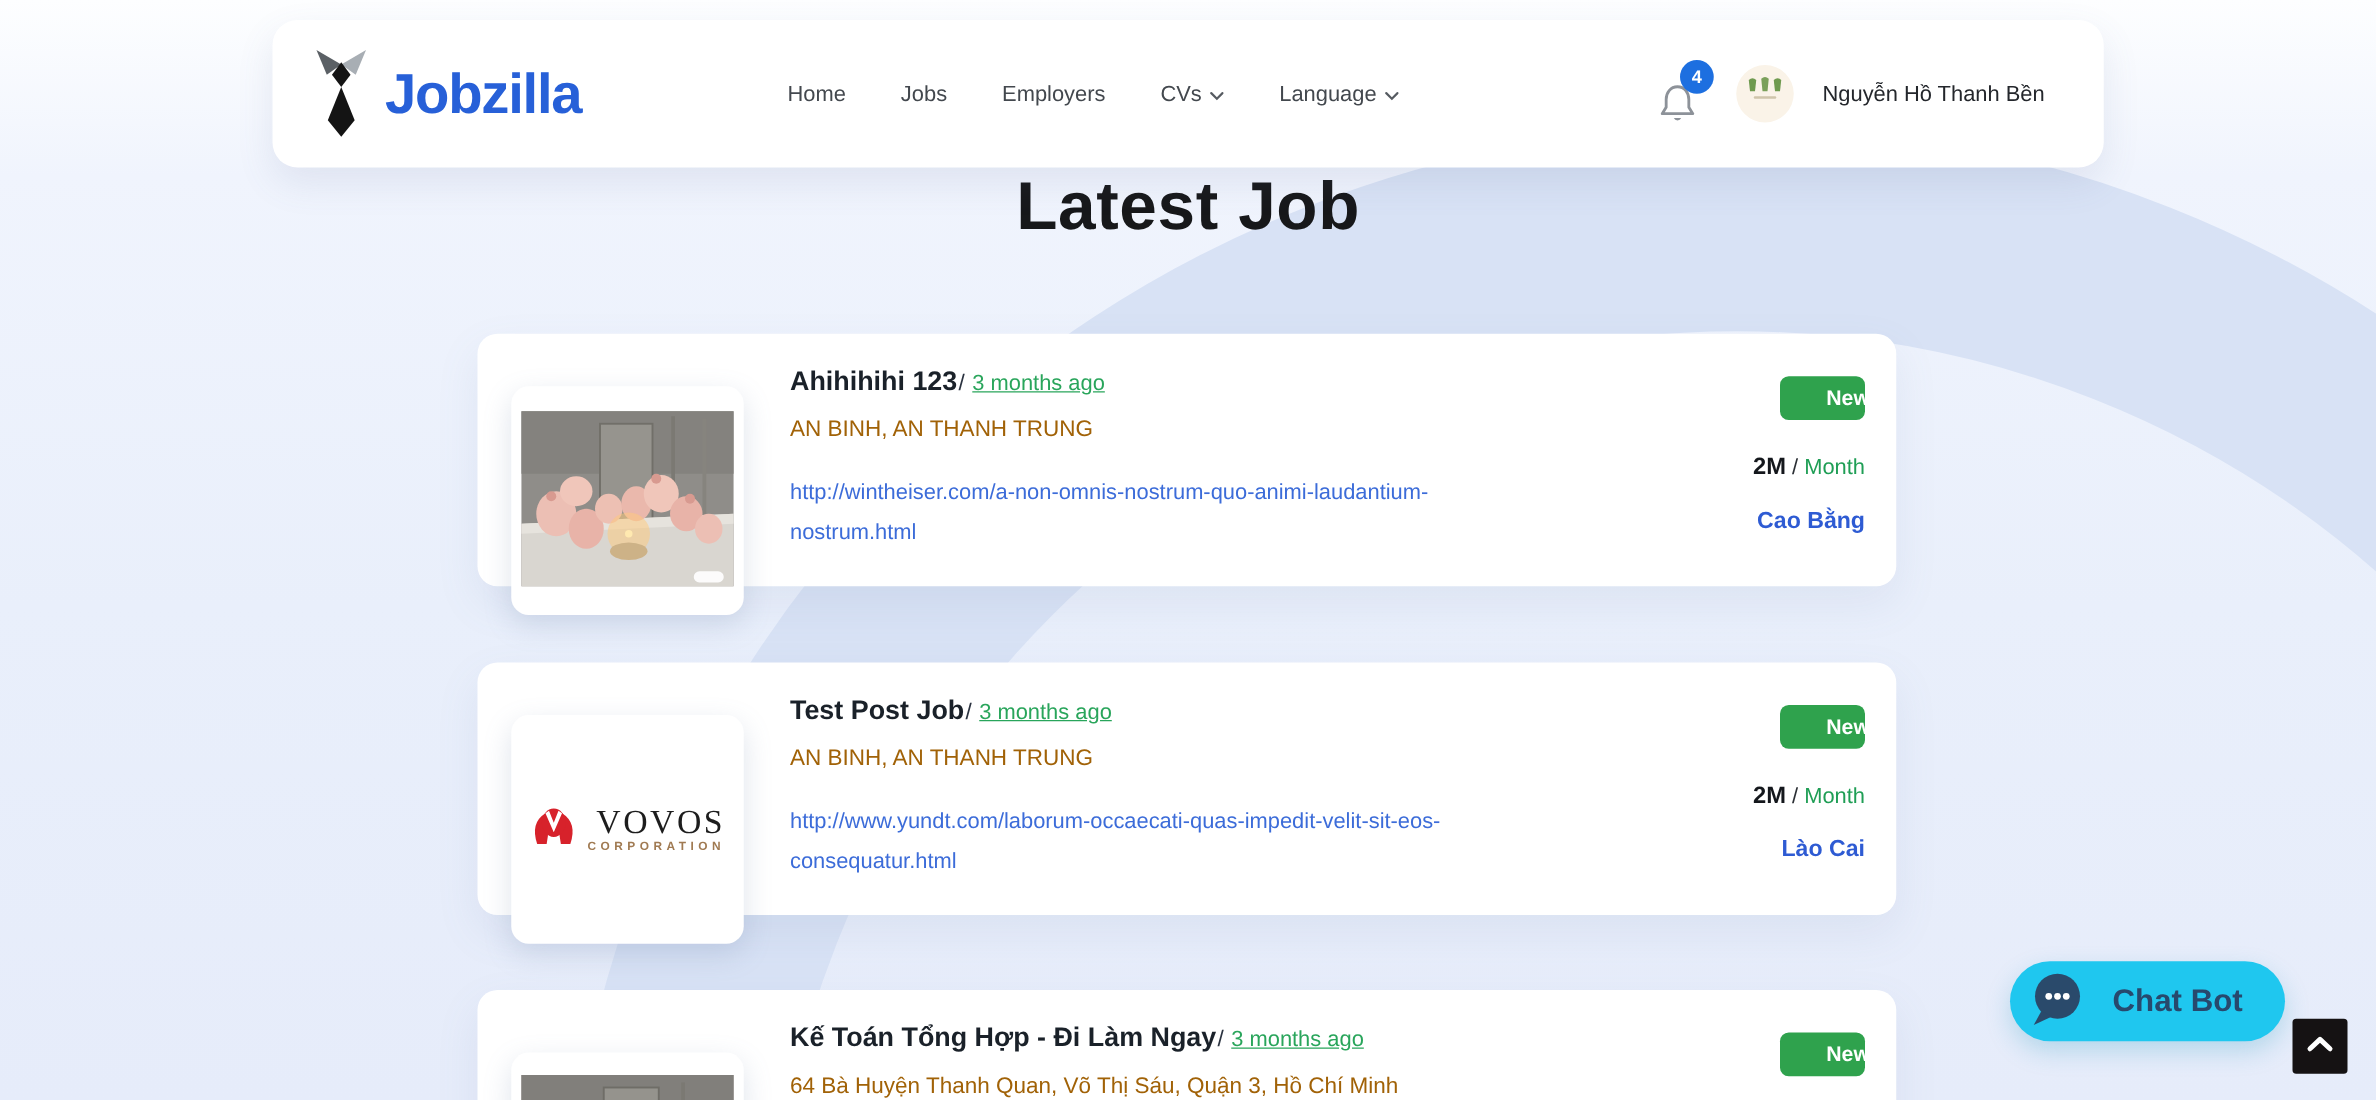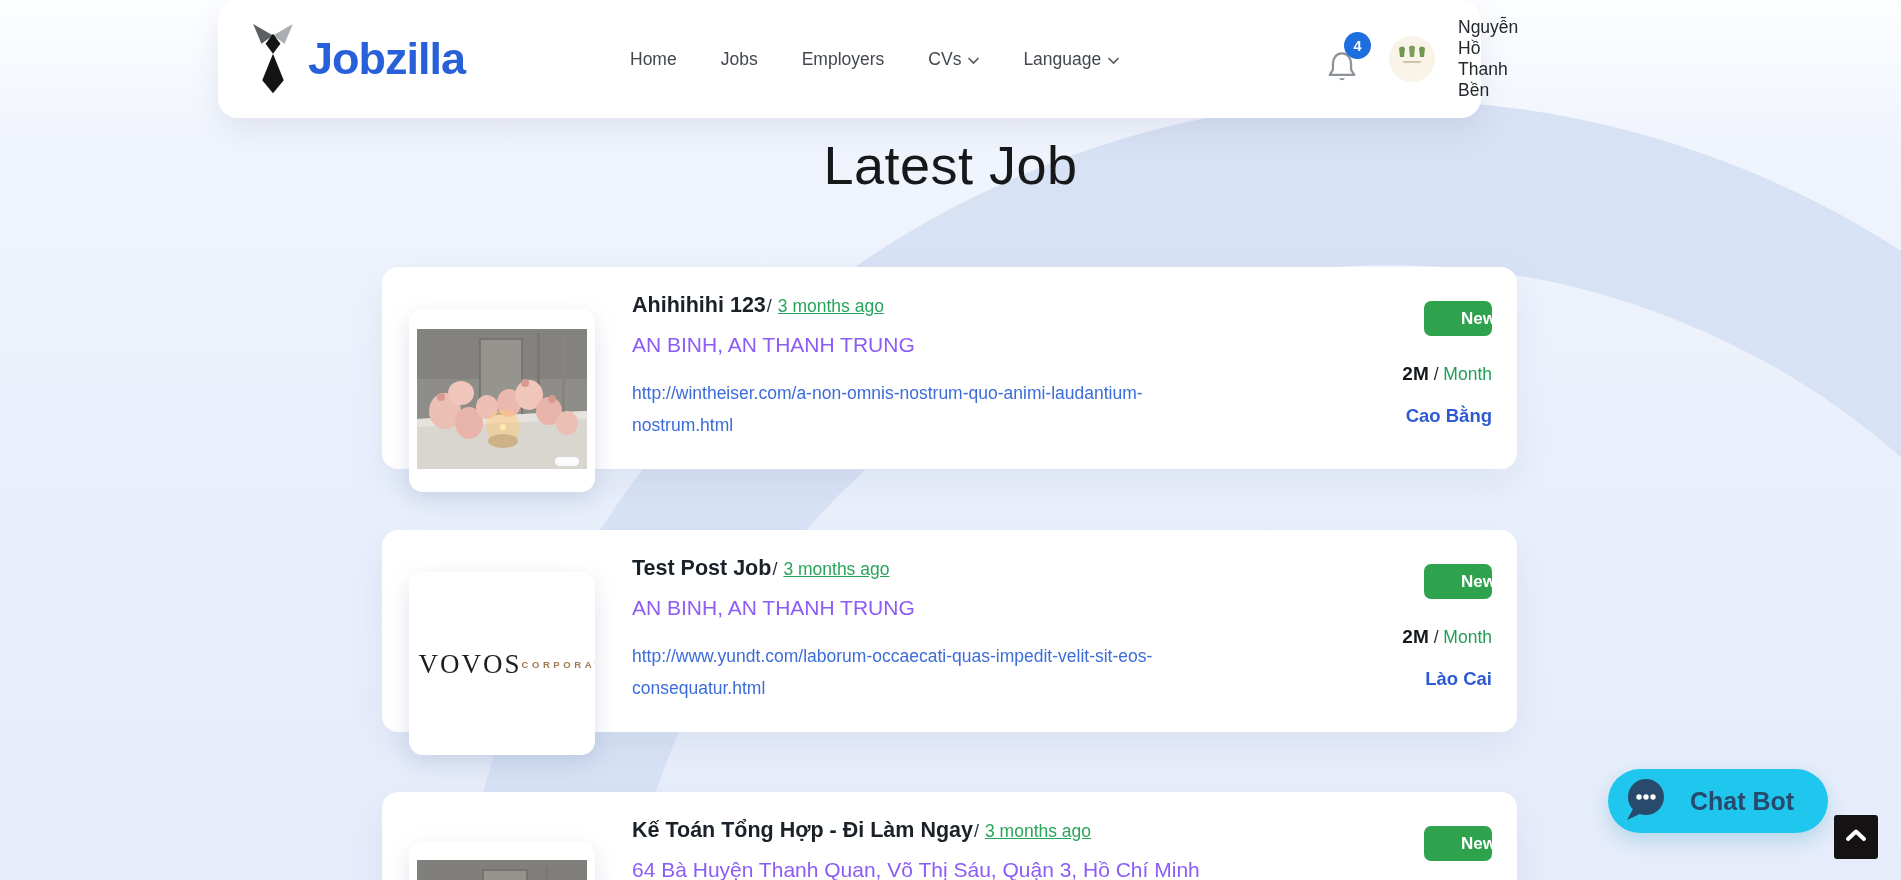--- a/index.html
+++ b/index.html
@@ -6,55 +6,55 @@
   html,body { width:1901px; height:880px; }
   body {
     position:relative; overflow:hidden;
     font-family:"Liberation Sans", sans-serif;
     background:linear-gradient(180deg,#fdfeff 0%,#f0f4fd 16%,#e9effb 55%,#e6ecfa 100%);
   }
   
   .bg-ring{position:absolute;left:450px;top:100px;width:1880px;height:1880px;border-radius:50%;
     border:165px solid #d8e2f5;z-index:0;}
   
-  .navbar{position:absolute;left:218px;top:0;width:1263px;height:118px;background:#ffffff;
+  .navbar{position:absolute;left:218px;top:16px;width:1465px;height:118px;background:#ffffff;
     border-radius:20px;box-shadow:0 12px 30px rgba(90,110,150,.12);z-index:10;}
   .logo{position:absolute;left:30px;top:0;height:118px;display:flex;align-items:center;gap:10px;cursor:pointer;}
   .logo-text{font-size:45px;font-weight:bold;color:#2760d8;letter-spacing:-1px;}
   .nav-menu{position:absolute;left:412px;top:0;height:118px;display:flex;align-items:center;gap:44px;}
   .nav-item{display:flex;gap:7px;font-size:17.5px;color:#43484e;cursor:pointer;}
   .bell-wrap{position:absolute;left:1106px;top:32px;width:60px;height:64px;cursor:pointer;}
   .bell-svg{position:absolute;left:2px;top:18px;}
   .notif-badge{position:absolute;left:20px;top:0;width:27px;height:27px;border-radius:50%;
     background:#1d6fe0;color:#fff;font-size:14.5px;font-weight:bold;
     display:flex;align-items:center;justify-content:center;}
   .avatar{position:absolute;left:1171px;top:36px;width:46px;height:46px;border-radius:50%;
     background:#faf3e8;display:flex;align-items:center;justify-content:center;cursor:pointer;overflow:hidden;}
   .user-name{position:absolute;left:1240px;top:0;height:118px;display:flex;align-items:center;
     font-size:17.5px;color:#24272c;font-weight:500;cursor:pointer;}
   
   .heading{position:absolute;top:134px;left:0;width:100%;text-align:center;font-size:54px;
-    font-weight:400;color:#17181a;letter-spacing:.5px;z-index:2;}
+    font-weight:700;color:#17181a;letter-spacing:.5px;z-index:2;}
   
   .card{position:absolute;left:382px;width:1135px;height:202px;background:#fff;border-radius:16px;
     box-shadow:0 14px 34px rgba(110,130,170,.10);z-index:2;}
   .card-1{top:267px}.card-2{top:530px}.card-3{top:792px}
   .tile{position:absolute;left:27px;top:42px;width:186px;height:183px;background:#fff;border-radius:14px;
     box-shadow:0 8px 22px rgba(110,130,170,.22);display:flex;align-items:center;justify-content:center;
     overflow:hidden;cursor:pointer;}
   .card-3 .tile{top:50px;}
   .vovos{display:flex;align-items:center;gap:8px;}
-  .vovos-text{display:flex;flex-direction:row;align-items:center;}
+  .vovos-text{display:flex;flex-direction:column;align-items:flex-end;}
   .vovos-name{font-family:"Liberation Serif",serif;font-size:27px;color:#1d1d1d;letter-spacing:2px;line-height:26px;}
   .vovos-sub{font-size:9.5px;font-weight:bold;letter-spacing:3.6px;color:#a07a52;margin-top:2px;}
   .job-title-row{position:absolute;left:250px;top:26px;display:flex;align-items:baseline;cursor:pointer;}
   .job-title{font-size:21.5px;font-weight:bold;color:#1a2129;}
   .title-sep{font-size:18px;color:#2b3340;margin-left:1px;}
   .job-time{font-size:17.5px;font-weight:500;color:#29a55b;margin-left:6px;text-decoration:underline;}
-  .job-address{position:absolute;left:250px;top:66px;font-size:21px;color:#8b5cf6;}
+  .job-address{position:absolute;left:250px;top:66px;font-size:18px;color:#a16207;}
   .job-url{position:absolute;left:250px;top:110px;width:548px;font-size:17.5px;line-height:32px;
     color:#3c6cd9;cursor:pointer;}
   .badge-new{position:absolute;right:25px;top:34px;width:68px;height:35px;background:#2fa24d;color:#fff;
     border-radius:7px;font-size:17px;font-weight:bold;display:flex;align-items:center;justify-content:center;padding-left:41px;}
   .salary{position:absolute;right:25px;top:96px;font-size:17.5px;text-align:right;white-space:nowrap;}
   .salary .amt{font-size:19px;font-weight:bold;color:#14171c;}
   .salary .ssep{color:#2b2f35;}
   .salary .period{color:#1f9e55;font-weight:500;}
   .location{position:absolute;right:25px;top:138px;font-size:18.5px;font-weight:bold;color:#2e5bd3;cursor:pointer;}
   

